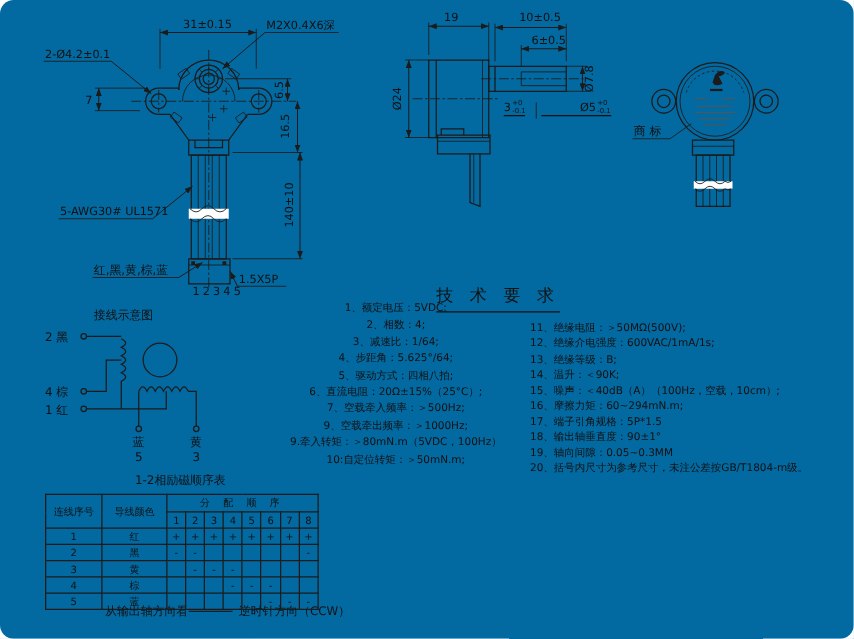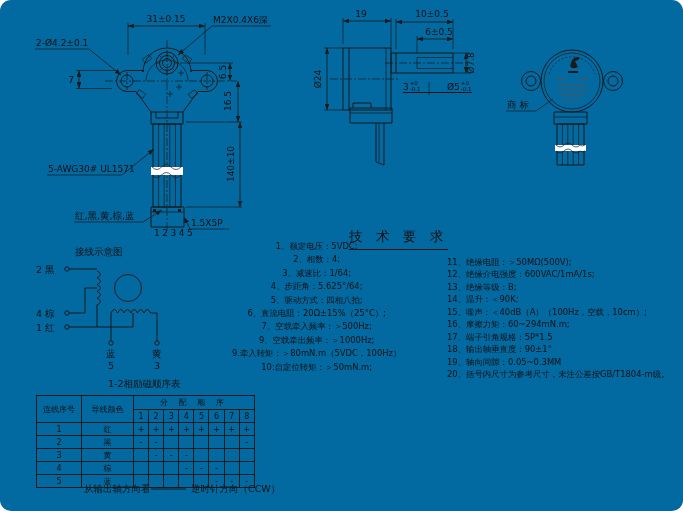--- a/index.html
+++ b/index.html
@@ -262,41 +262,41 @@
       <div>2、相数：4;</div>
       <div>3、减速比：1/64;</div>
       <div>4、步距角：5.625°/64;</div>
       <div>5、驱动方式：四相八拍;</div>
       <div>6、直流电阻：20Ω±15%（25°C）;</div>
       <div>7、空载牵入频率：＞500Hz;</div>
       <div>9、空载牵出频率：＞1000Hz;</div>
       <div>9.牵入转矩：＞80mN.m（5VDC，100Hz）</div>
       <div>10:自定位转矩：＞50mN.m;</div>
     </div>
-<div class="abs tr-list" style="left:447px;top:256px;line-height:12.45px;">
+<div class="abs tr-list" style="left:424px;top:256px;line-height:12.45px;">
       <div>11、绝缘电阻：＞50MΩ(500V);</div>
       <div>12、绝缘介电强度：600VAC/1mA/1s;</div>
       <div>13、绝缘等级：B;</div>
       <div>14、温升：＜90K;</div>
       <div>15、噪声：＜40dB（A）（100Hz，空载，10cm）;</div>
       <div>16、摩擦力矩：60~294mN.m;</div>
       <div>17、端子引角规格：5P*1.5</div>
       <div>18、输出轴垂直度：90±1°</div>
       <div>19、轴向间隙：0.05~0.3MM</div>
       <div>20、括号内尺寸为参考尺寸，未注公差按GB/T1804-m级。</div>
     </div>
 
 <div class="abs tolwrap" style="left:403px;top:81px;">
   <span>3</span>
   <span class="tolstack">
     <span>+0</span>
     <span>-0.1</span>
   </span>
 </div>
-<div class="abs tolwrap" style="left:416px;top:81px;padding-left:31px;">
+<div class="abs tolwrap" style="left:433px;top:81px;padding-left:31px;">
   <span>Ø5</span>
   <span class="tolstack">
     <span>+0</span>
     <span>-0.1</span>
   </span>
 </div>
 
 <div class="abs" style="left:36px;top:395px;">
   <table class="seq">
     <colgroup>

